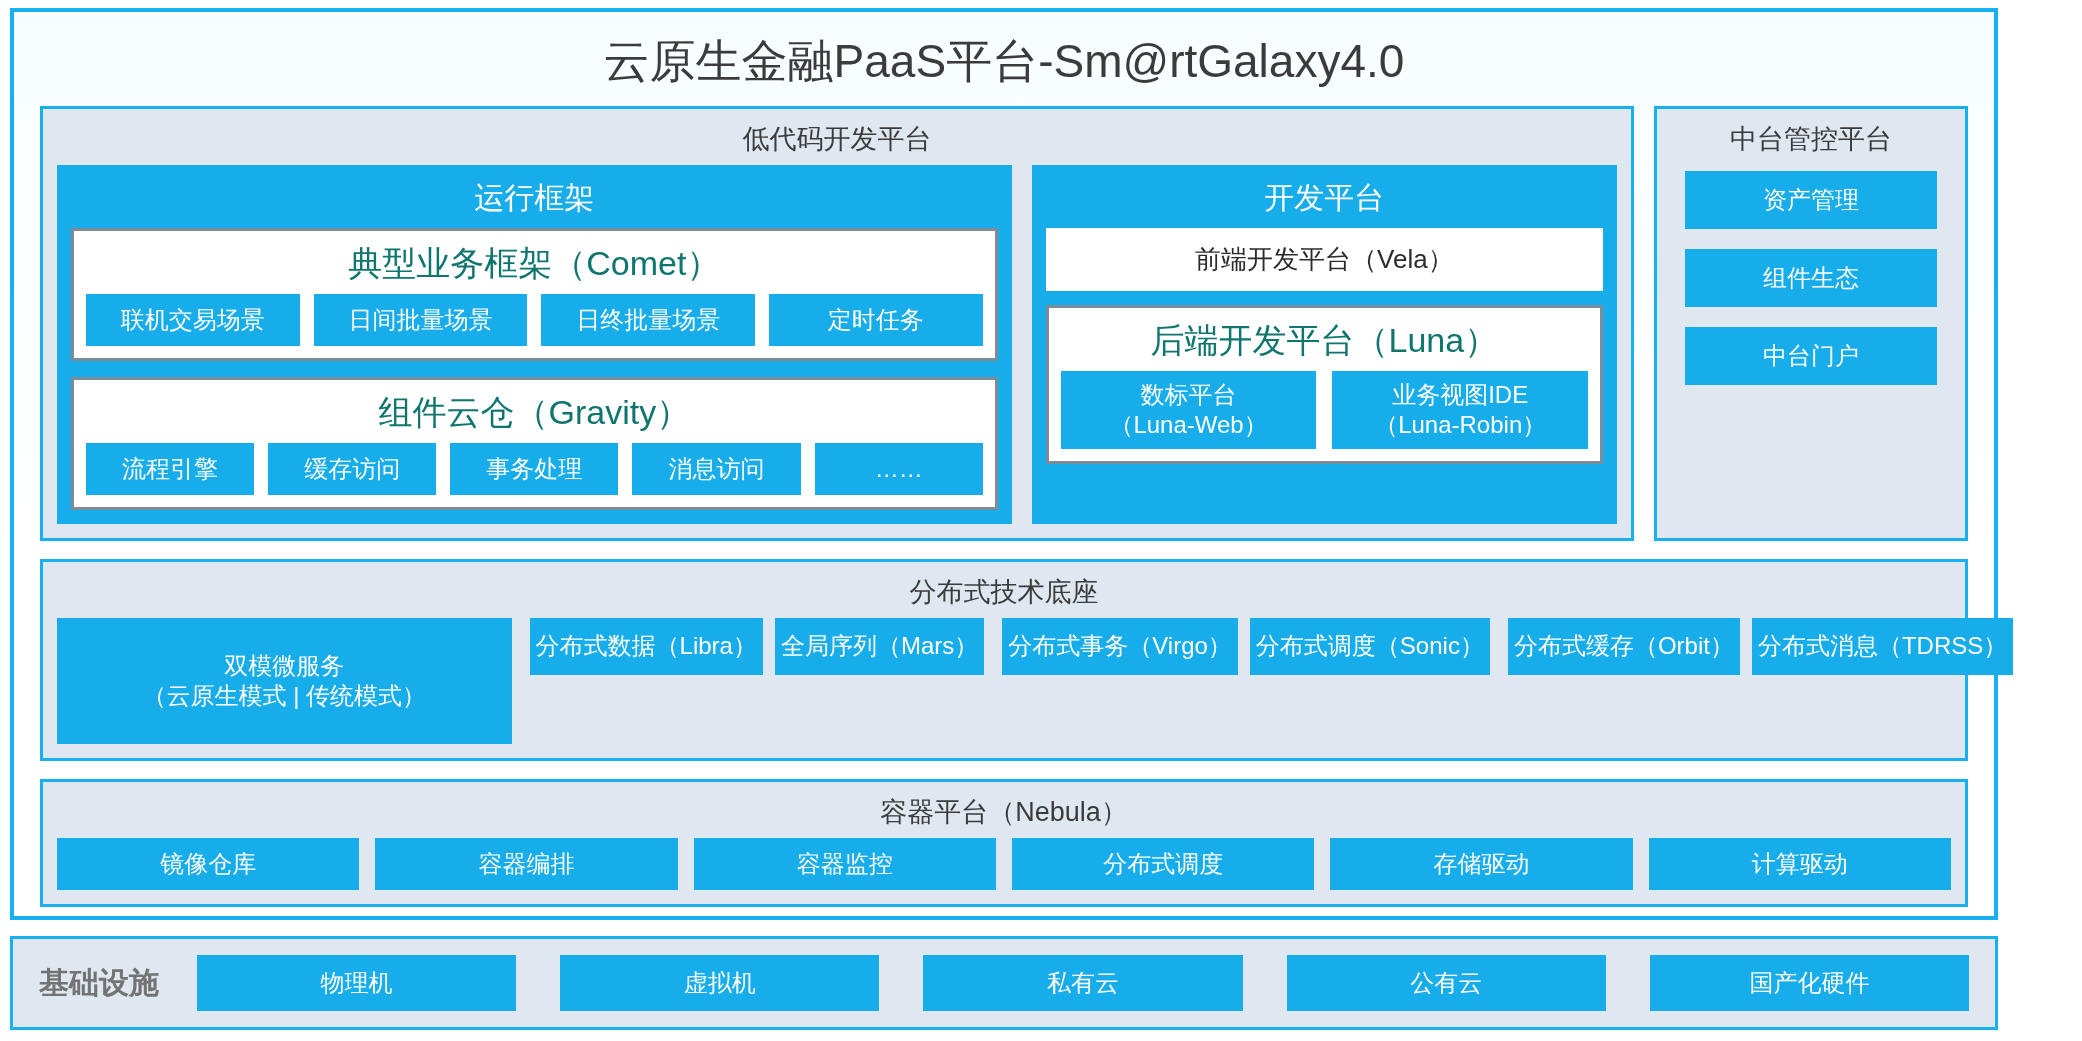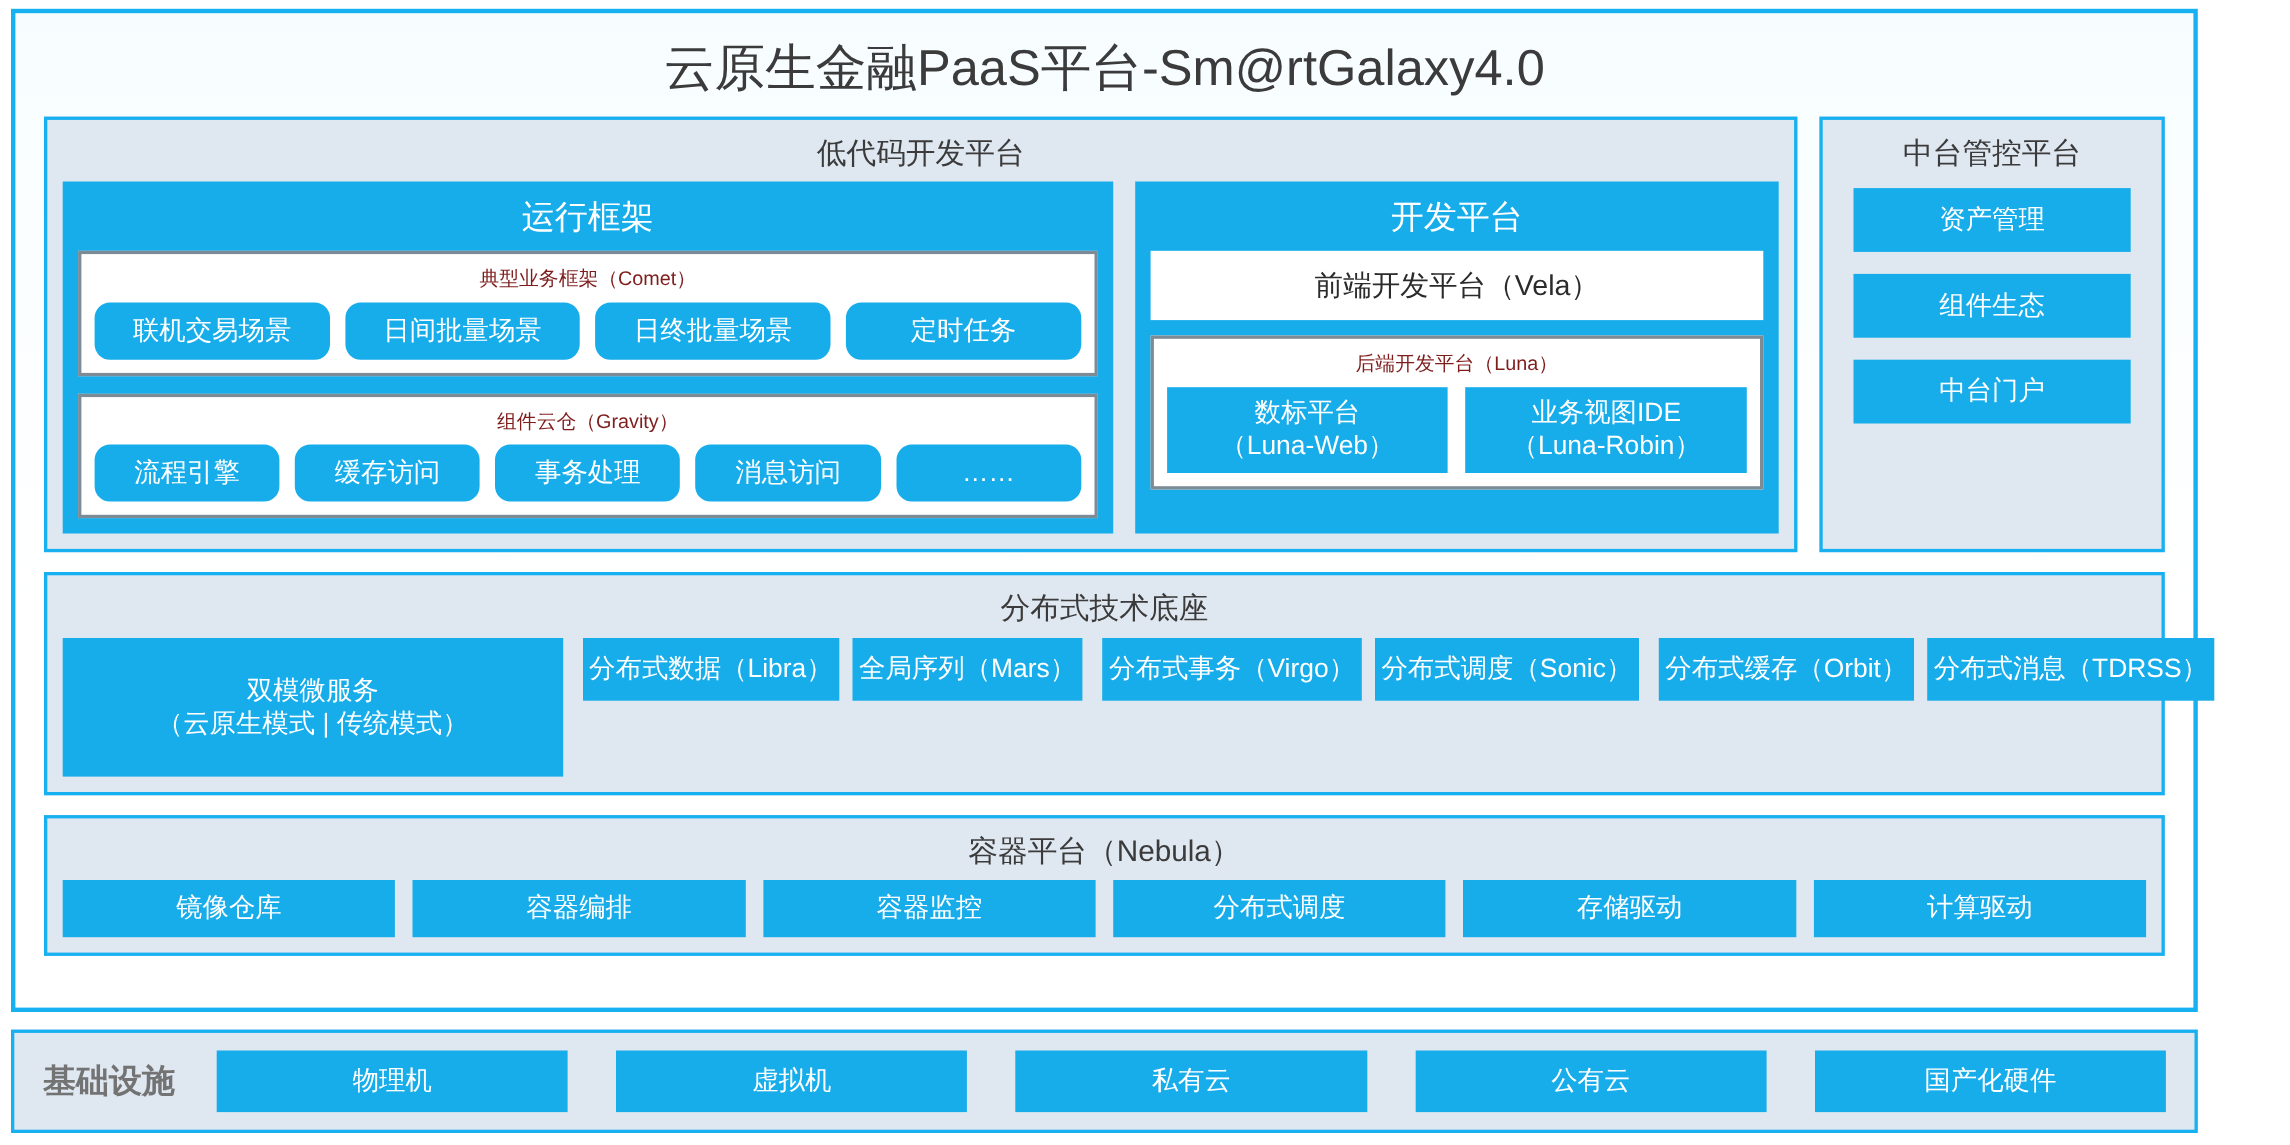--- a/index.html
+++ b/index.html
@@ -92,28 +92,28 @@
     line-height: 1.15;
     white-space: nowrap;
   }
   .white-box {
     background: #ffffff;
     border: 3px solid #7d8b96;
     padding: 8px 12px 12px 12px;
   }
   .white-box-title {
     text-align: center;
-    font-size: 18px;
-    color: #7f1d1d;
+    font-size: 34px;
+    color: #0f766e;
     padding: 4px 0 10px 0;
     line-height: 1.2;
     white-space: nowrap;
   }
   .tilerow { display: flex; gap: 14px; }
-  .tilerow > .tile { flex: 1 1 0; height: 52px; border-radius: 14px; }
+  .tilerow > .tile { flex: 1 1 0; height: 52px; }
 
   .runtime { flex: 1 1 62%; }
   .devplat { flex: 1 1 38%; }
 
   
   .vela-box {
     background: #ffffff;
     padding: 14px 10px;
     text-align: center;
     font-size: 26px;

